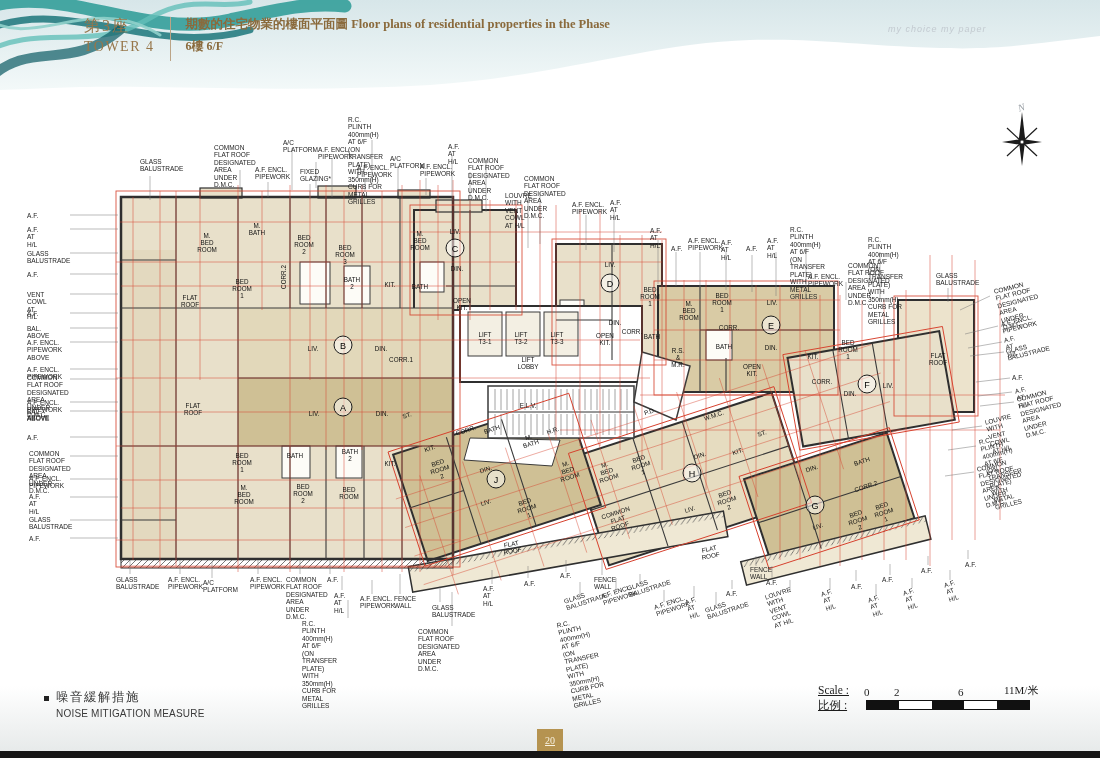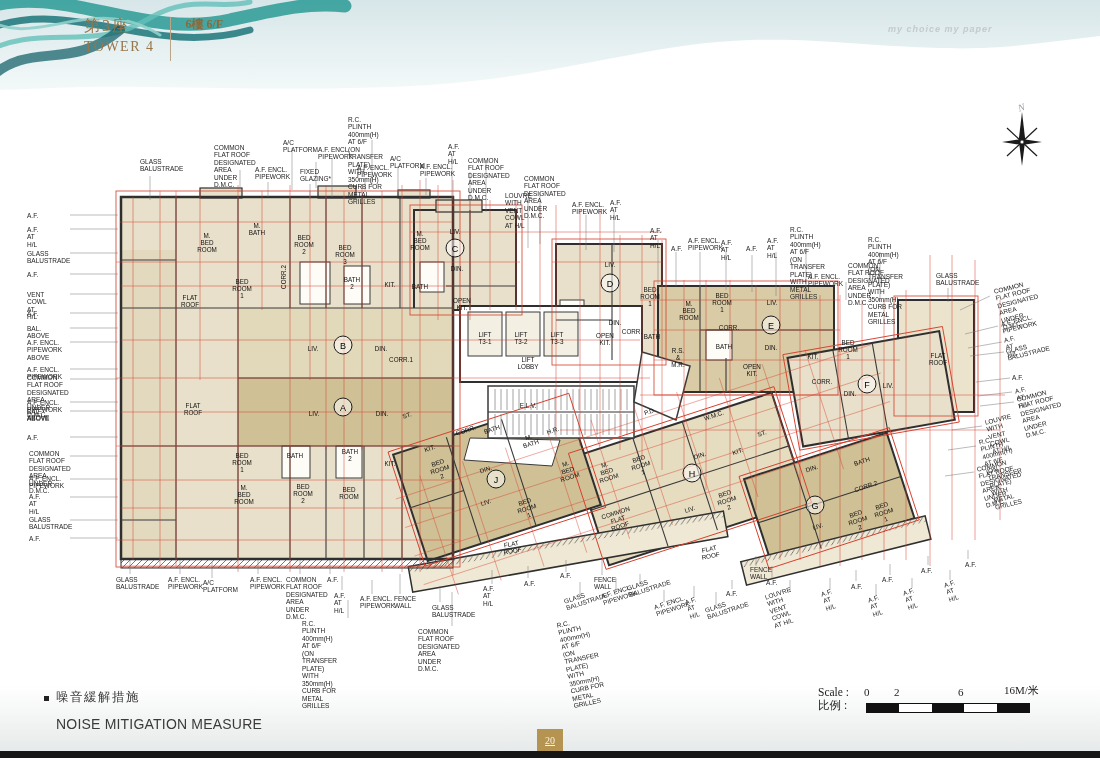--- a/index.html
+++ b/index.html
@@ -4,43 +4,43 @@
 <style>
   html,body{margin:0;padding:0;background:#fff;}
   .page{position:relative;width:1100px;height:758px;background:#fff;overflow:hidden;
         font-family:"Liberation Sans",sans-serif;}
   .band-svg{position:absolute;top:0;left:0;z-index:1;}
   header{position:absolute;top:16px;left:84px;display:flex;align-items:flex-start;z-index:3;}
   .tower-zh{font-family:"Liberation Serif",serif;font-size:16px;color:#96764a;letter-spacing:2px;}
   .tower-en{font-family:"Liberation Serif",serif;font-size:14px;color:#96764a;letter-spacing:1.5px;margin-top:2px;}
   .hdr-divider{width:1px;height:44px;background:#bba487;margin:1px 15px 0 15px;}
   .t1{font-family:"Liberation Serif",serif;font-weight:bold;font-size:12.5px;color:#8a6a3c;}
-  .t2{font-family:"Liberation Serif",serif;font-weight:bold;font-size:12px;color:#8a6a3c;}
+  .t2{font-family:"Liberation Serif",serif;font-weight:bold;font-size:12px;color:#8a6a3c;margin-top:5px;}
   .logo{position:absolute;left:880px;top:24px;z-index:3;}
-  .tagline{font-style:italic;font-weight:bold;font-size:9px;letter-spacing:1px;color:#c3cad0;margin-left:8px;}
+  .tagline{font-style:italic;font-weight:normal;font-size:9px;letter-spacing:1px;color:#c3cad0;margin-left:8px;}
   .brand{font-weight:bold;font-size:58px;line-height:.92;letter-spacing:-3px;color:#d0d6db;
          text-shadow:0 1px 1px #fff,0 -1px 0 #bdc4ca;}
   .compass{position:absolute;left:992px;top:108px;width:60px;height:62px;z-index:3;}
   .compass-n{position:absolute;left:26px;top:-6px;font-family:"Liberation Serif",serif;font-style:italic;
              font-size:10px;color:#9aa0a6;transform:rotate(-18deg);}
   .plan{position:absolute;left:0;top:0;width:1100px;height:758px;z-index:2;}
   .plan-svg{position:absolute;left:0;top:0;}
   .layer{position:absolute;left:0;top:0;width:0;height:0;}
   .callout{position:absolute;font-size:6.5px;line-height:1.15;color:#222;white-space:pre-line;z-index:4;
            transform-origin:left top;}
   .room{position:absolute;font-size:6.3px;line-height:1.1;color:#101010;white-space:pre-line;text-align:center;z-index:4;}
   .unit-chip{position:absolute;width:17px;height:17px;border:1.2px solid #1c1c1c;border-radius:50%;
              background:rgba(255,255,255,.5);display:flex;align-items:center;justify-content:center;
              font-size:9px;z-index:4;}
   .legend{position:absolute;left:44px;top:689px;display:flex;gap:7px;z-index:3;}
   .bullet{width:5px;height:5px;background:#222;margin-top:7px;flex:none;}
   .lg-zh{font-size:12.5px;color:#3a3a3a;letter-spacing:1.5px;}
-  .lg-en{font-size:14px;color:#3a3a3a;margin-top:10px;letter-spacing:.2px;}
+  .lg-en{font-size:10px;color:#3a3a3a;margin-top:2px;letter-spacing:.2px;}
   .scalebar{position:absolute;left:818px;top:684px;z-index:3;font-family:"Liberation Serif",serif;color:#1d1d1d;}
-  .scale-row{display:flex;align-items:flex-end;}
+  .scale-row{display:flex;text-decoration:underline;}
   .s-lab{width:48px;font-size:11.5px;}
   .ticks{position:relative;width:162px;height:14px;font-size:11px;}
   .ticks span{position:absolute;bottom:0;}
   .tick-0{left:-2px}.tick-1{left:28px}.tick-2{left:92px}.tick-3{left:138px;white-space:nowrap;}
   .bar{display:flex;width:162px;height:8px;border:1px solid #111;margin-top:2px;}
   .bar i{flex:1;display:block;}
   .bar i.b{background:#111;}
   .bar i.w{background:#fff;}
   .pageno{position:absolute;left:537px;top:729px;width:26px;height:22px;background:#b59350;color:#f8f2e0;
           font-family:"Liberation Serif",serif;font-size:10px;display:flex;align-items:center;justify-content:center;
@@ -71,20 +71,21 @@
     </g>
   </svg>
 
   <header>
     <div class="tower">
       <div class="tower-zh">第3座</div>
       <div class="tower-en">TOWER 4</div>
     </div>
     <div class="hdr-divider"></div>
     <div class="hdr-titles">
+      <div class="t1">期數的住宅物業的樓面平面圖 Floor plans of residential properties in the Phase</div>
       <div class="t2">6樓 6/F</div>
     </div>
   </header>
 
   <div class="logo">
     <div class="tagline">my choice my paper</div>
   </div>
 
   <div class="compass">
     <div class="compass-n">N</div>
@@ -515,21 +516,21 @@
     </div>
   </div>
 
   <div class="scalebar">
     <div class="scale-row">
       <span class="s-lab">Scale : </span>
       <div class="ticks">
         <span class="tick-0">0</span>
         <span class="tick-1">2</span>
         <span class="tick-2">6</span>
-        <span class="tick-3">16M/米</span>
+        <span class="tick-3">11M/米</span>
       </div>
     </div>
     <div class="scale-row">
       <span class="s-lab">比例 : </span>
       <div class="bar">
         <i class="b"></i>
           <i class="w"></i>
           <i class="b"></i>
           <i class="w"></i>
           <i class="b"></i>

